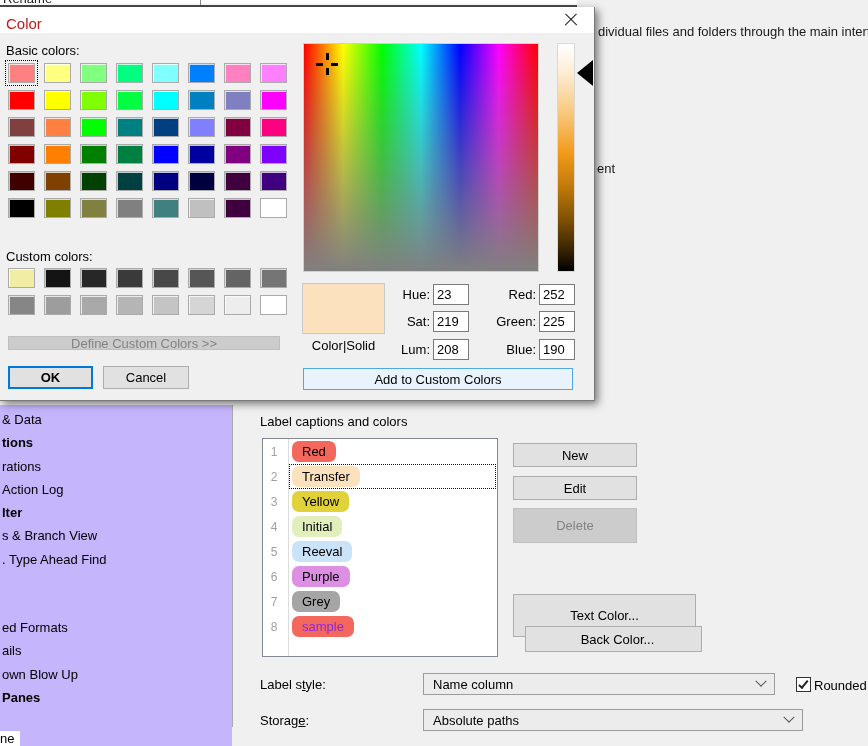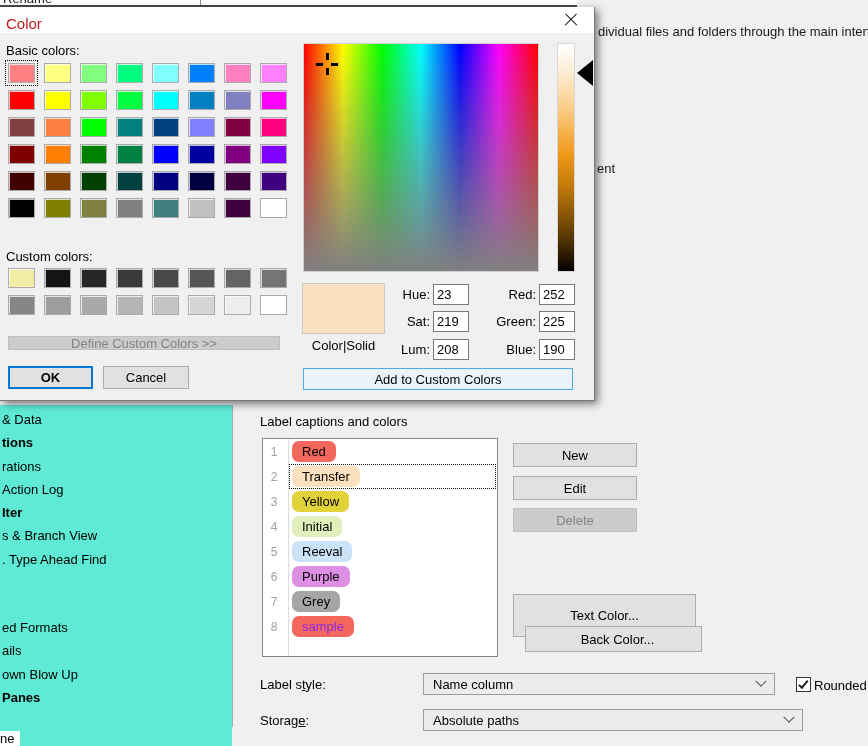--- a/index.html
+++ b/index.html
@@ -13,21 +13,21 @@
   }
   .abs { position:absolute; }
 
   
   .topstrip { left:0; top:0; width:577px; height:7px; background:#fff;
               border-bottom:2px solid #4a4a4a; overflow:hidden; }
   .topstrip .label { position:absolute; left:3px; top:-9px; font-size:13px; color:#222; }
   .topstrip .vline { position:absolute; left:200px; top:0; width:1px; height:7px; background:#8a8a8a; }
   .introtext { left:598px; top:24px; width:270px; white-space:nowrap; overflow:hidden; color:#1a1a1a; }
   .enttext   { left:597px; top:161px; color:#1a1a1a; }
-  .sidebar   { left:0; top:405px; width:232px; height:341px; background:#5eead4; }
+  .sidebar   { left:0; top:405px; width:232px; height:341px; background:#c4b5fd; }
   .side-vline{ left:232px; top:405px; width:1px; height:322px; background:#aaaaaa; }
   .side-item { position:relative; height:23.3px; line-height:23px; padding-left:2px;
                white-space:nowrap; overflow:hidden; cursor:default; }
   .side-item.bold { font-weight:bold; }
   .side-item.gap  { margin-top:45px; }
   .sidebar-inner  { padding-top:3px; }
   .bottomfrag { left:0; top:731px; background:#fff; padding-right:6px; }
 
   
   .section-label { left:260px; top:414px; }
@@ -180,21 +180,21 @@
       </div>
       <div class="lrow">
         <span class="num">8</span>
         <span class="pill" style="background: rgb(244, 103, 93); color: rgb(138, 43, 226);">sample</span>
       </div>
     </div>
 </div>
 
 <div class="btn" style="left:513px;top:443px;width:124px;height:24px;">New</div>
 <div class="btn" style="left:513px;top:476px;width:124px;height:24px;">Edit</div>
-<div class="btn disabled" style="left:513px;top:508px;width:124px;height:24px;">Delete</div>
+<div class="btn disabled" style="left:513px;top:508px;width:124px;height:35px;">Delete</div>
 <div class="btn" style="left:513px;top:594px;width:183px;height:43px;">Text Color...</div>
 <div class="btn" style="left:525px;top:626px;width:177px;height:26px;padding-left:8px;">Back Color...</div>
 
 <div class="abs field-label" style="left:260px;top:677px;"><span>Label s</span><u>t</u><span>yle:</span></div>
 <div class="combo" style="left:423px;top:673px;width:352px;height:22px;">
   <span class="val">Name column</span>
   <span class="chev"></span>
 </div>
 <div class="checkbox" style="left:796px;top:677px;">
   <span class="checkmark" id="rounded-check" style="display: block;"></span>

